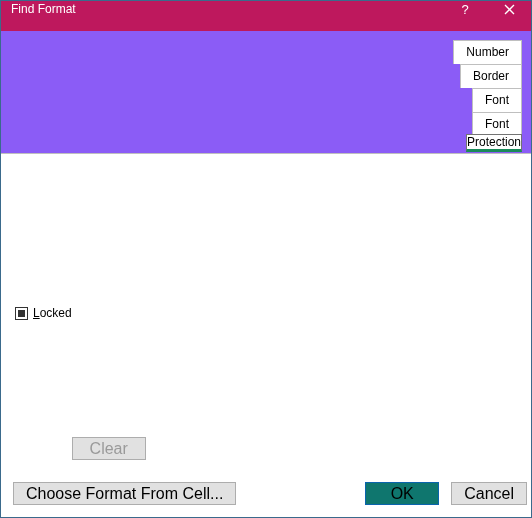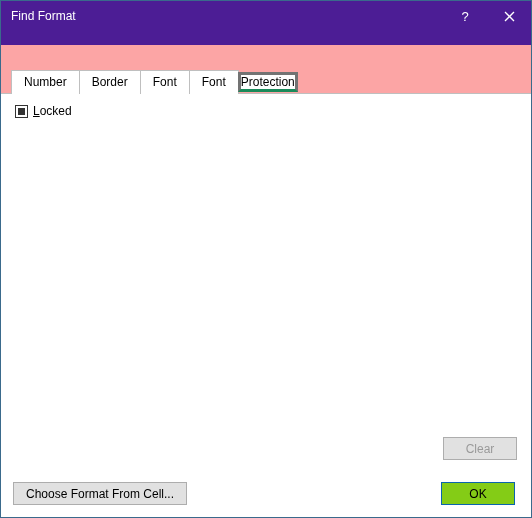--- a/index.html
+++ b/index.html
@@ -15,22 +15,22 @@
       width: 532px;
       height: 518px;
       border: 1px solid #3a6a8c;
       display: flex;
       flex-direction: column;
       background: #fff;
     }
 
     
     .titlebar {
-      height: 44px;
-      background: #4c1d95;
+      height: 30px;
+      background: #be185d;
       color: #fff;
       display: flex;
       align-items: center;
       padding: 0 0 14px 10px;
       font-size: 12px;
     }
     .titlebar-title { flex: 1; }
     .titlebar-btn {
       width: 44px;
       height: 30px;
@@ -41,50 +41,50 @@
       font-size: 14px;
       cursor: pointer;
     }
     .titlebar-btn.help { font-size: 13px; }
     .titlebar-btn.close svg { width: 11px; height: 11px; }
 
     
     .tabstrip {
       display: flex;
       align-items: flex-end;
-      padding: 24px 10px 0 10px;
+      padding: 8px 10px 0 10px;
       border-bottom: 1px solid #bfbfbf;
-      background: #fca5a5;
+      background: #8b5cf6;
+      flex-direction: column;
     }
     .tab {
       padding: 4px 12px 5px 12px;
       border: 1px solid #bfbfbf;
       border-bottom: none;
       margin-right: -1px;
       background: #fff;
       color: #000;
       cursor: pointer;
       position: relative;
       top: 1px;
     }
     .tab.active-wrap {
-      border: 3px solid #737373;
+      border: 1px solid #737373;
       border-bottom: 3px solid #1a8a5a;
       padding: 0;
       top: -1px;
     }
 
     
     .content {
       flex: 1;
       padding: 10px 14px 8px 14px;
       display: flex;
-      flex-direction: column;
+      flex-direction: row;
       position: relative;
-      gap: 24px;
     }
     .check-row {
       display: flex;
       align-items: center;
       margin-bottom: 4px;
     }
     .tri-check {
       width: 13px;
       height: 13px;
       border: 1px solid #333;
@@ -115,37 +115,37 @@
       padding-bottom: 6px;
     }
     .btn {
       min-width: 74px;
       height: 23px;
       padding: 0 12px;
       border: 1px solid #adadad;
       background: #e1e1e1;
       color: #000;
       font-family: inherit;
-      font-size: 12px;
+      font-size: 16px;
       cursor: pointer;
     }
     .btn.disabled {
       color: #9a9a9a;
       cursor: default;
     }
     .btn.default {
       border: 1px solid #0a64ad;
-      background: #84cc16;
+      background: #0f766e;
     }
 
     
     .button-row {
       display: flex;
       align-items: center;
-      padding: 8px 16px 12px 12px;
+      padding: 8px 4px 12px 12px;
       gap: 12px;
     }
     .button-row .spacer { flex: 1; }
   </style>
 </head>
 <body>
 
 <div class="dialog">
 
   <div class="titlebar">
@@ -184,15 +184,16 @@
 
     <div class="clear-row">
       <button class="btn disabled">Clear</button>
     </div>
   </div>
 
   <div class="button-row">
     <button class="btn">Choose Format From Cell...</button>
     <span class="spacer"></span>
     <button class="btn default">OK</button>
+    <button class="btn">Cancel</button>
   </div>
 
 </div>
 
 </body></html>

